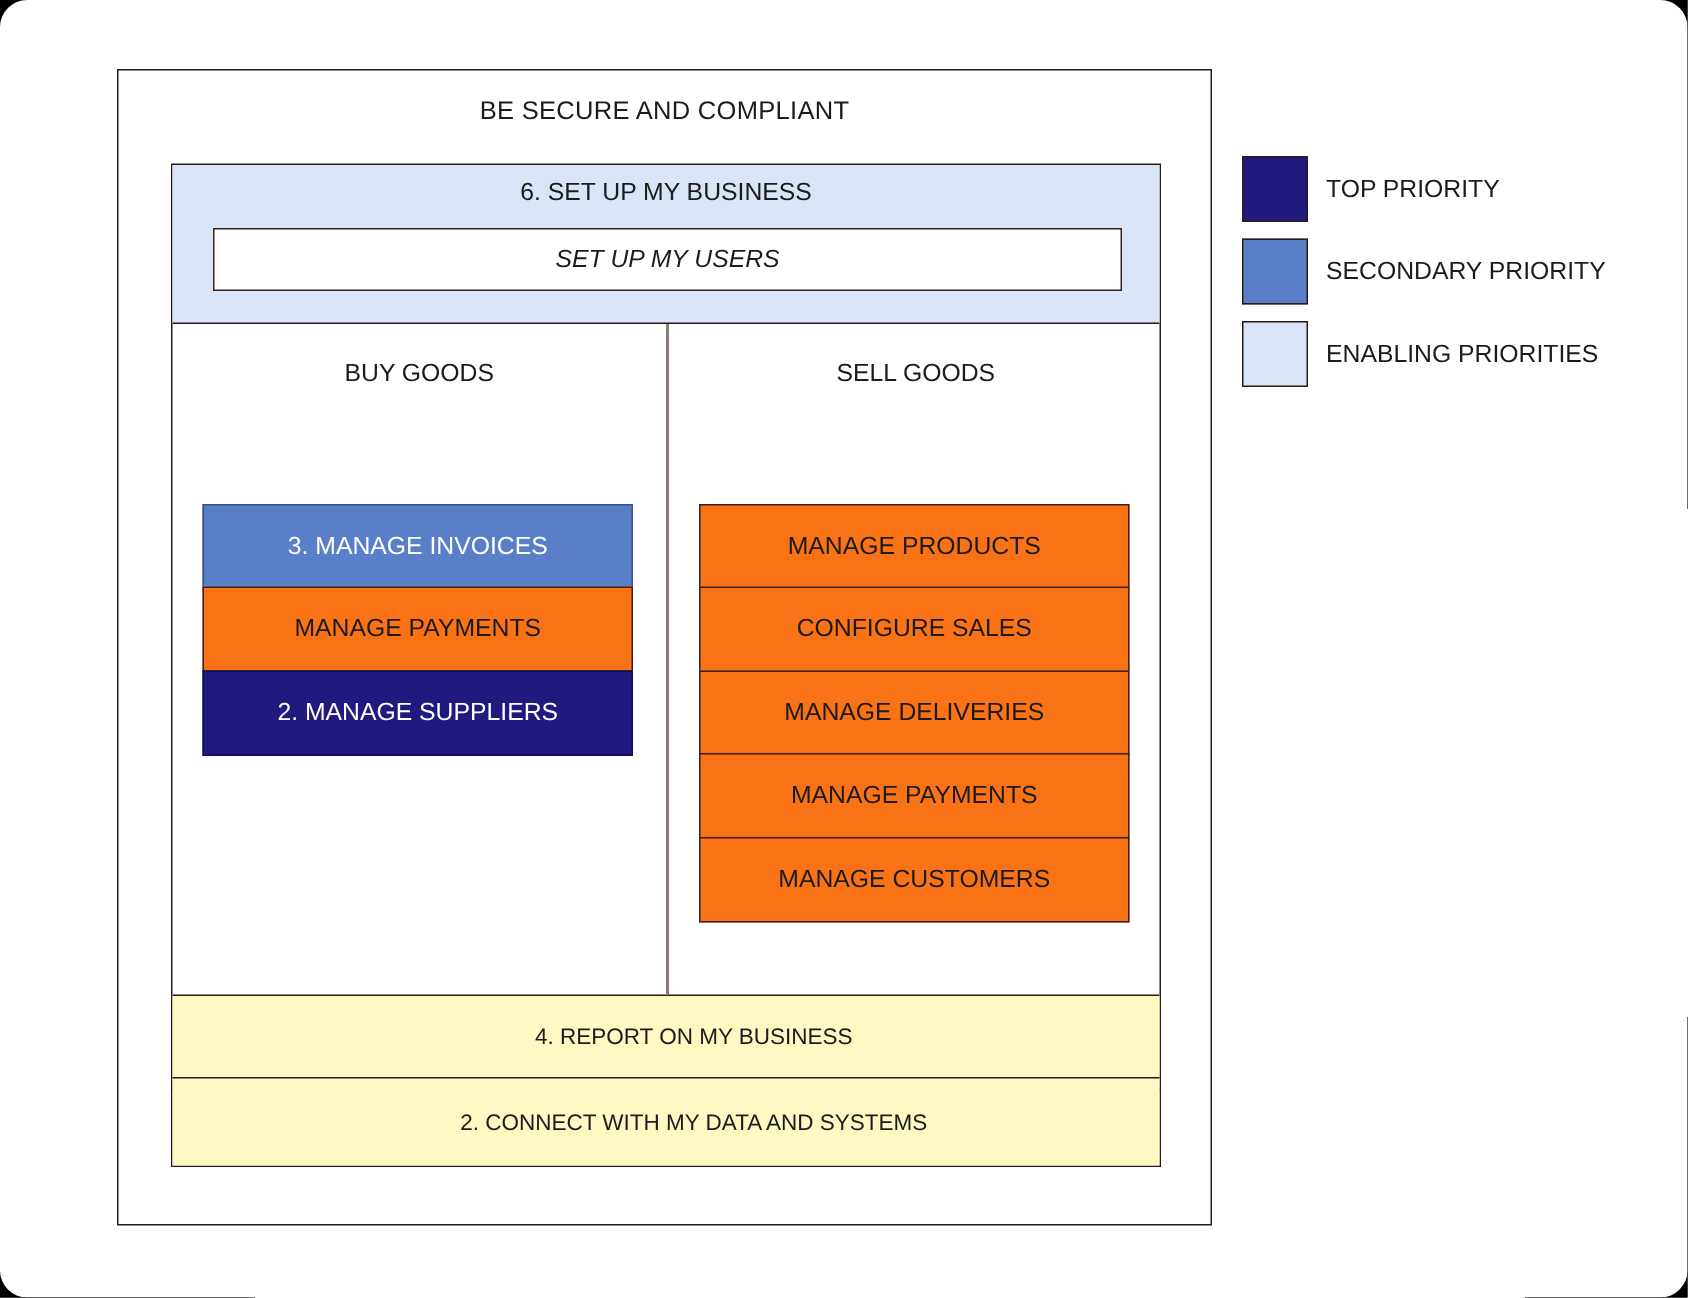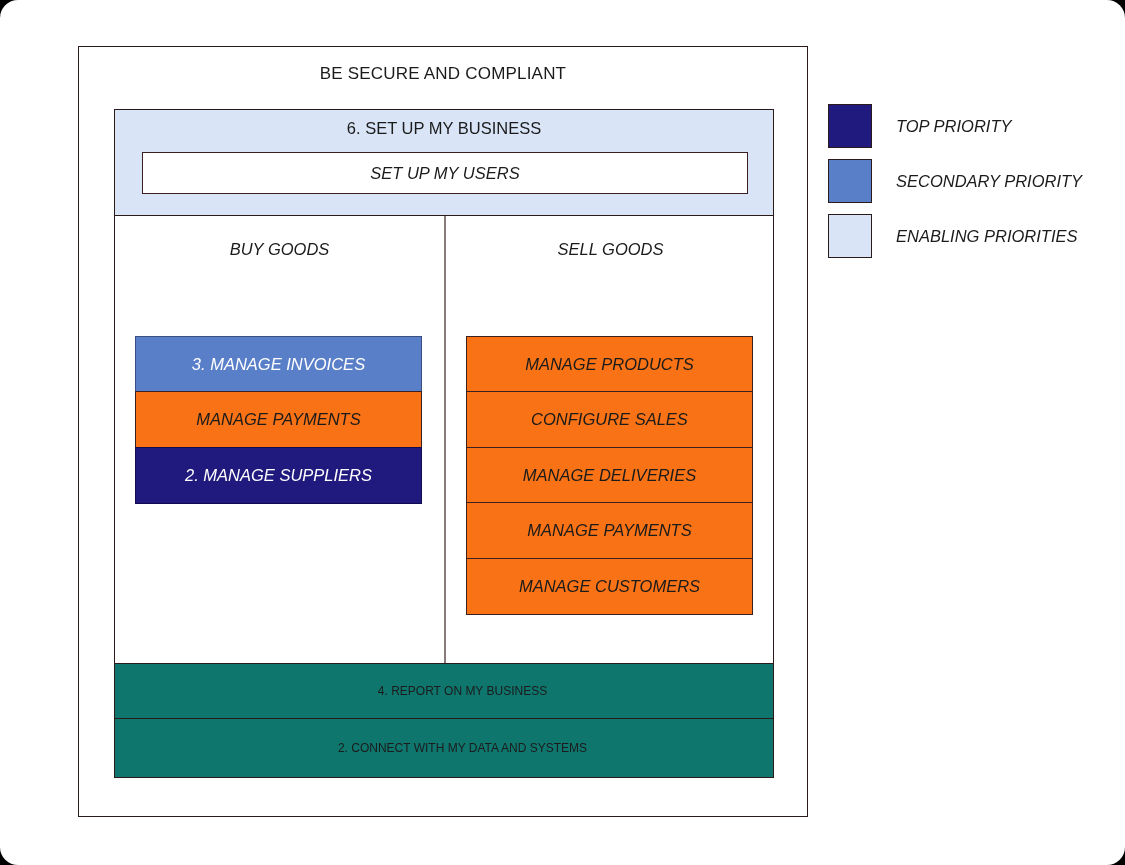--- a/index.html
+++ b/index.html
@@ -100,21 +100,20 @@
 
   
   #columns-region {
     position: absolute;
     left: 0;
     top: 106px;
     width: 100%;
     height: 511px;
     border-bottom: 1.6px solid #2a1a1a;
     box-sizing: border-box;
-    font-style: italic;
   }
   #column-divider {
     position: absolute;
     left: 329px;
     top: 0px;
     width: 2px;
     height: 447px;
     background: #8a7a7a;
   }
   .col-header {
@@ -177,26 +176,26 @@
     background: #f97316;
     color: #1b1b1b;
   }
 
   
   .enabling-bar {
     position: absolute;
     left: 0;
     width: 100%;
     box-sizing: border-box;
-    background: #0f766e;
+    background: #fef9c3;
     border-top: 1.6px solid #2a1a1a;
     display: flex;
     align-items: center;
     justify-content: center;
-    font-size: 12px;
+    font-size: 15px;
     color: #1b1b1b;
     padding-left: 37px;
   }
   #report-bar  { top: 553px; height: 55px; }
   #connect-bar { top: 608px; height: 59px; }
 
   
   #legend {
     position: absolute;
     left: 828px;
@@ -210,25 +209,24 @@
     margin-bottom: 11px;
   }
   .legend-swatch {
     width: 44px;
     height: 44px;
     box-sizing: border-box;
     border: 1.4px solid #2a1a1a;
     flex: 0 0 auto;
   }
   .legend-label {
-    margin-left: 24px;
+    margin-left: 12px;
     font-size: 16.5px;
     color: #1b1b1b;
     white-space: nowrap;
-    font-style: italic;
   }
 </style>
 </head>
 <body>
 
 <div id="page">
 
   <div id="outer-card">
 
     <div id="diagram-title">BE SECURE AND COMPLIANT</div>

